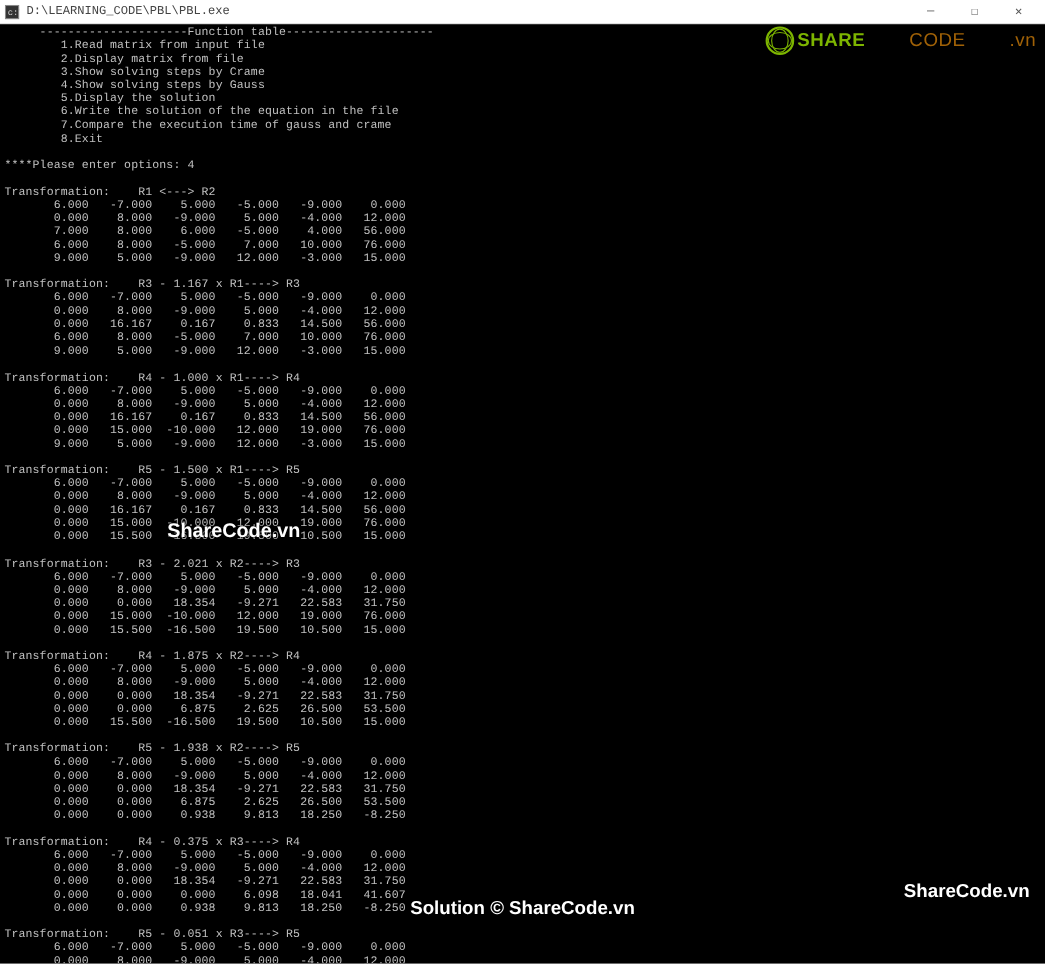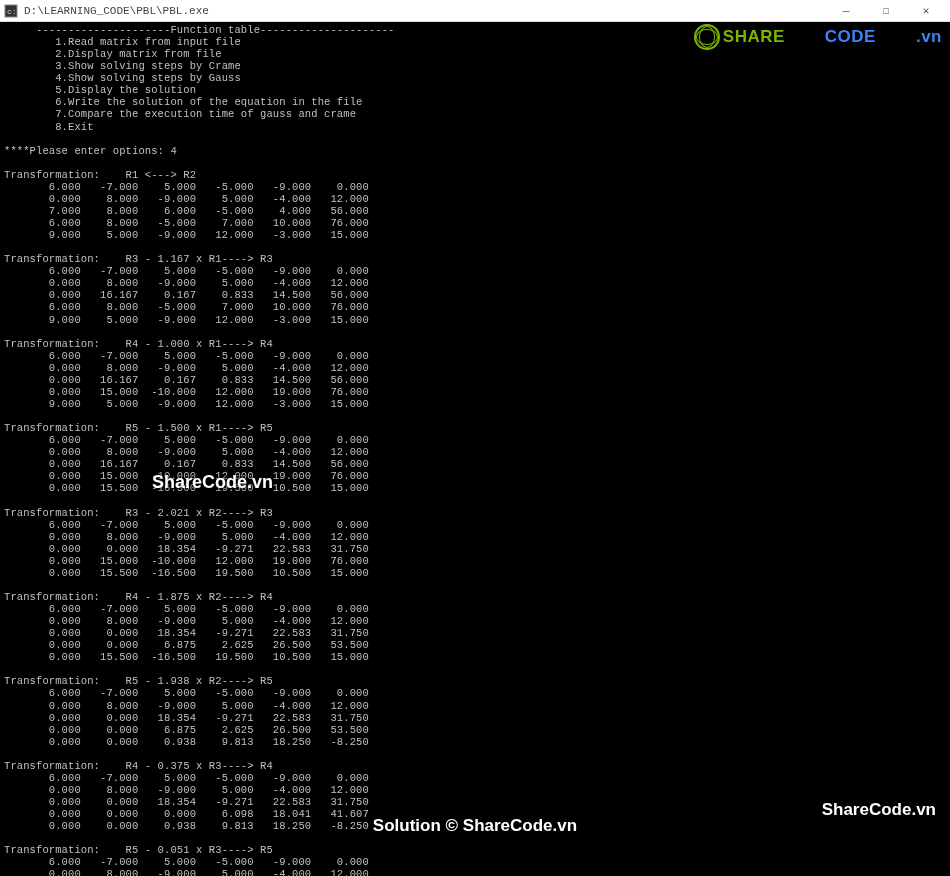--- a/index.html
+++ b/index.html
@@ -66,21 +66,21 @@
 }
 .logo-sharecode .orb::before, .logo-sharecode .orb::after {
   content: '';
   position: absolute;
   border: 1.5px solid #7db500;
   border-radius: 50%;
 }
 .logo-sharecode .orb::before { inset: 3px 0; }
 .logo-sharecode .orb::after { inset: 0 3px; }
 .logo-sharecode .txt1 { color: #7db500; font-weight: bold; font-size: 17px; letter-spacing: 0.5px; }
-.logo-sharecode .txt2 { color: #3b82f6; font-weight: bold; font-size: 17px; letter-spacing: 0.5px; padding-left: 40px; }
+.logo-sharecode .txt2 { color: #a16207; font-weight: normal; font-size: 17px; letter-spacing: 0.5px; padding-left: 40px; }
 .wm-center {
   position: absolute;
   left: 50%; transform: translateX(-50%);
   bottom: 40px;
   color: #fff;
   font-family: Arial, sans-serif;
   font-size: 17px;
   font-weight: 600;
   text-shadow: 0 0 4px #000;
 }

